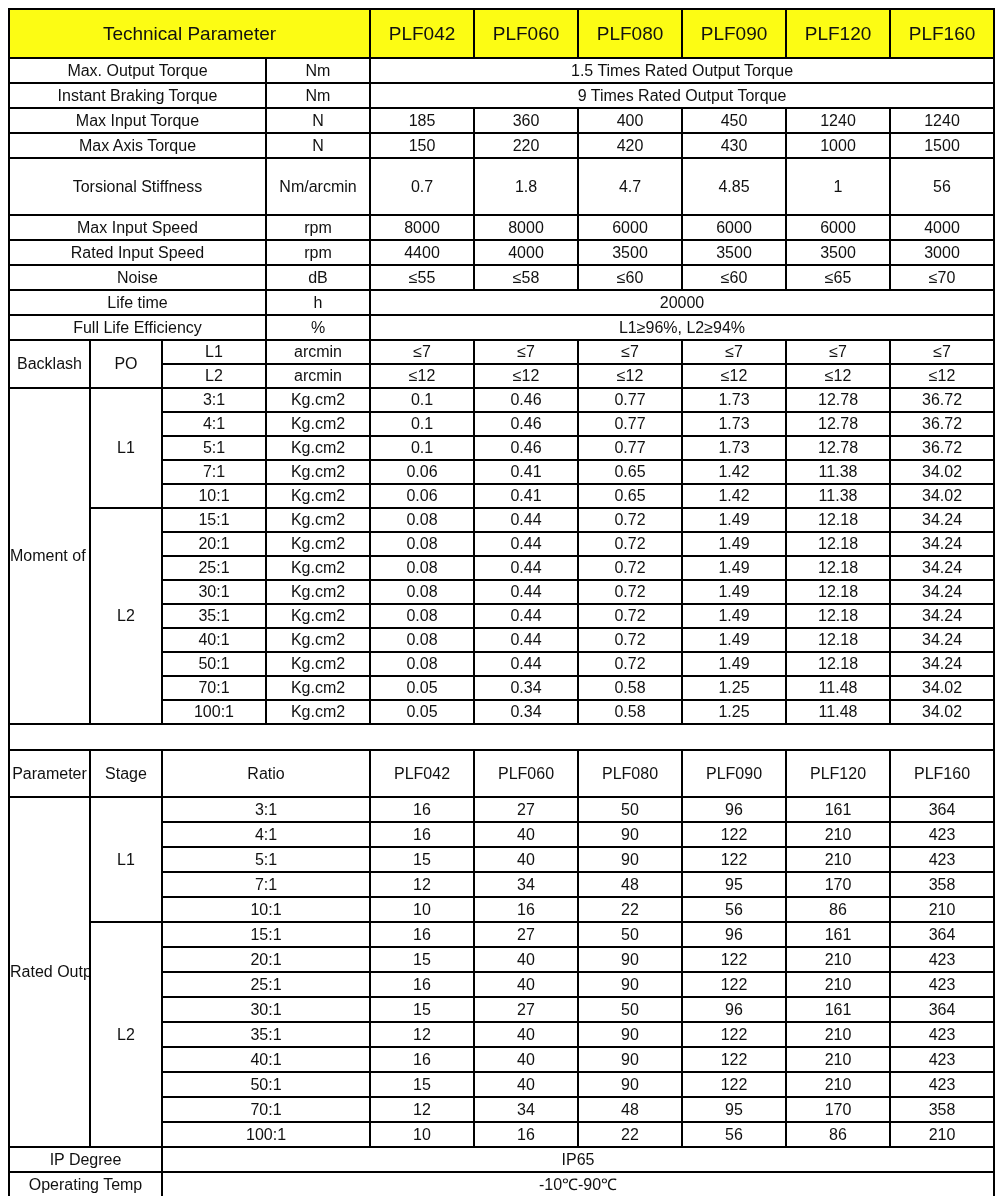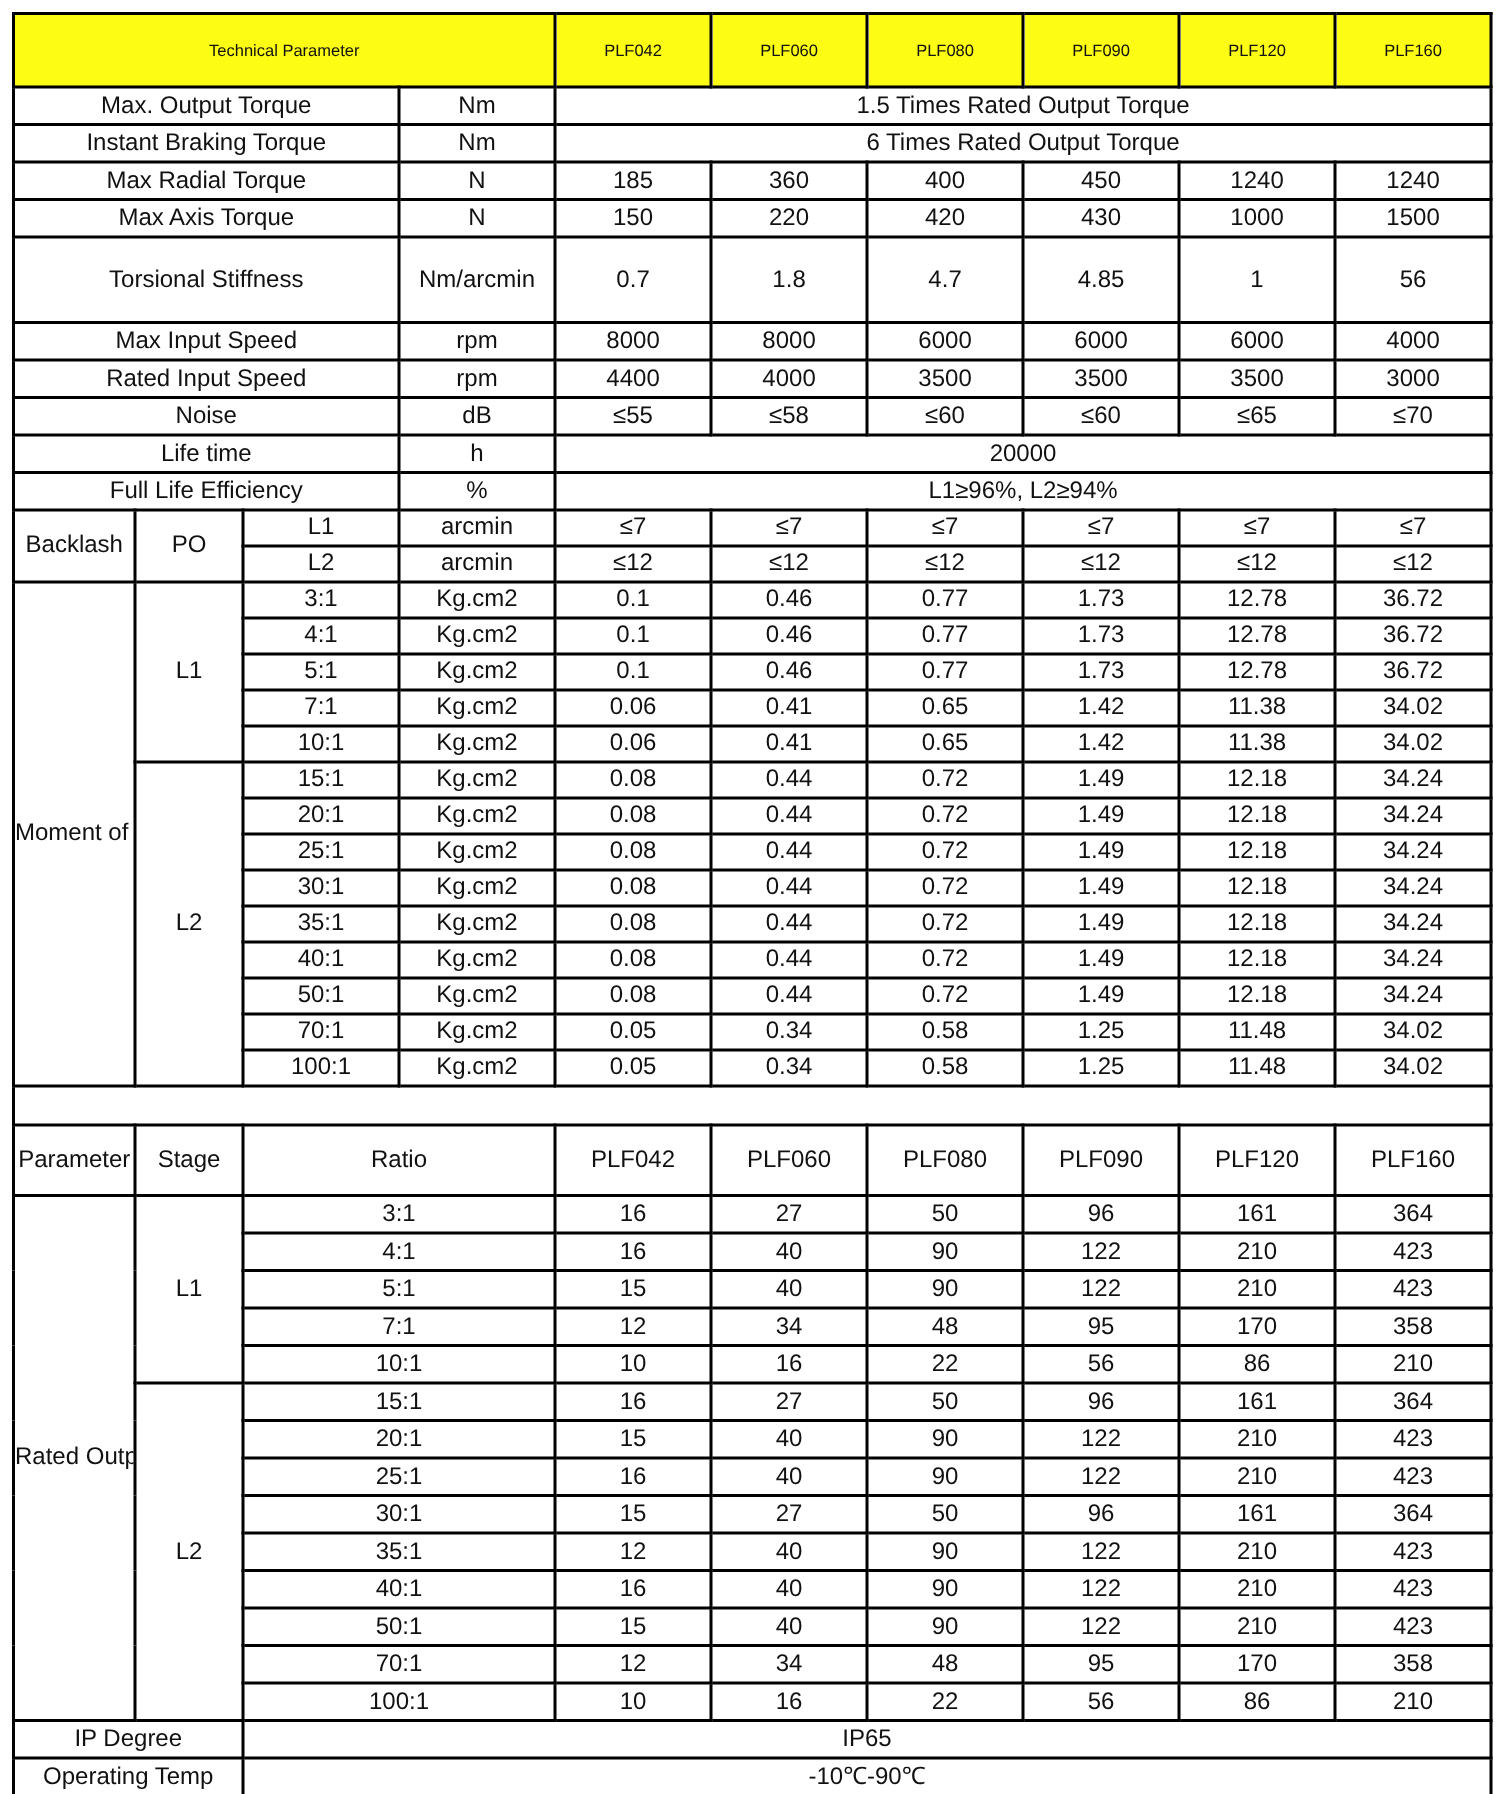--- a/index.html
+++ b/index.html
@@ -18,21 +18,21 @@
     text-align: center;
     vertical-align: middle;
     padding: 0;
     line-height: 18px;
     white-space: nowrap;
     overflow: hidden;
   }
   tr.r { height: 25px; }
   tr.r24 { height: 24px; }
   tr.hdr { height: 49px; }
-  tr.hdr td { background: #fcfc14; font-size: 11px; }
+  tr.hdr td { background: #fcfc14; font-size: 19px; }
   tr.tall { height: 57px; }
   tr.gap td { height: 24px; }
   tr.hdr2 { height: 47px; }
   td.wrap { white-space: normal; line-height: 23px; }
   td.wrap2 { white-space: normal; line-height: 21px; }
 </style>
 </head>
 <body>
 
 <table class="spec">
@@ -59,24 +59,24 @@
         <td>PLF160</td>
       </tr>
       <tr class="r">
         <td colspan="3">Max. Output Torque</td>
         <td>Nm</td>
         <td colspan="6">1.5 Times Rated Output Torque</td>
       </tr>
       <tr class="r">
         <td colspan="3">Instant Braking Torque</td>
         <td>Nm</td>
-        <td colspan="6">6 Times Rated Output Torque</td>
-      </tr>
-      <tr class="r">
-        <td colspan="3">Max Radial Torque</td>
+        <td colspan="6">9 Times Rated Output Torque</td>
+      </tr>
+      <tr class="r">
+        <td colspan="3">Max Input Torque</td>
         <td>N</td>
         <td>185</td>
         <td>360</td>
         <td>400</td>
         <td>450</td>
         <td>1240</td>
         <td>1240</td>
       </tr>
       <tr class="r">
         <td colspan="3">Max Axis Torque</td>

